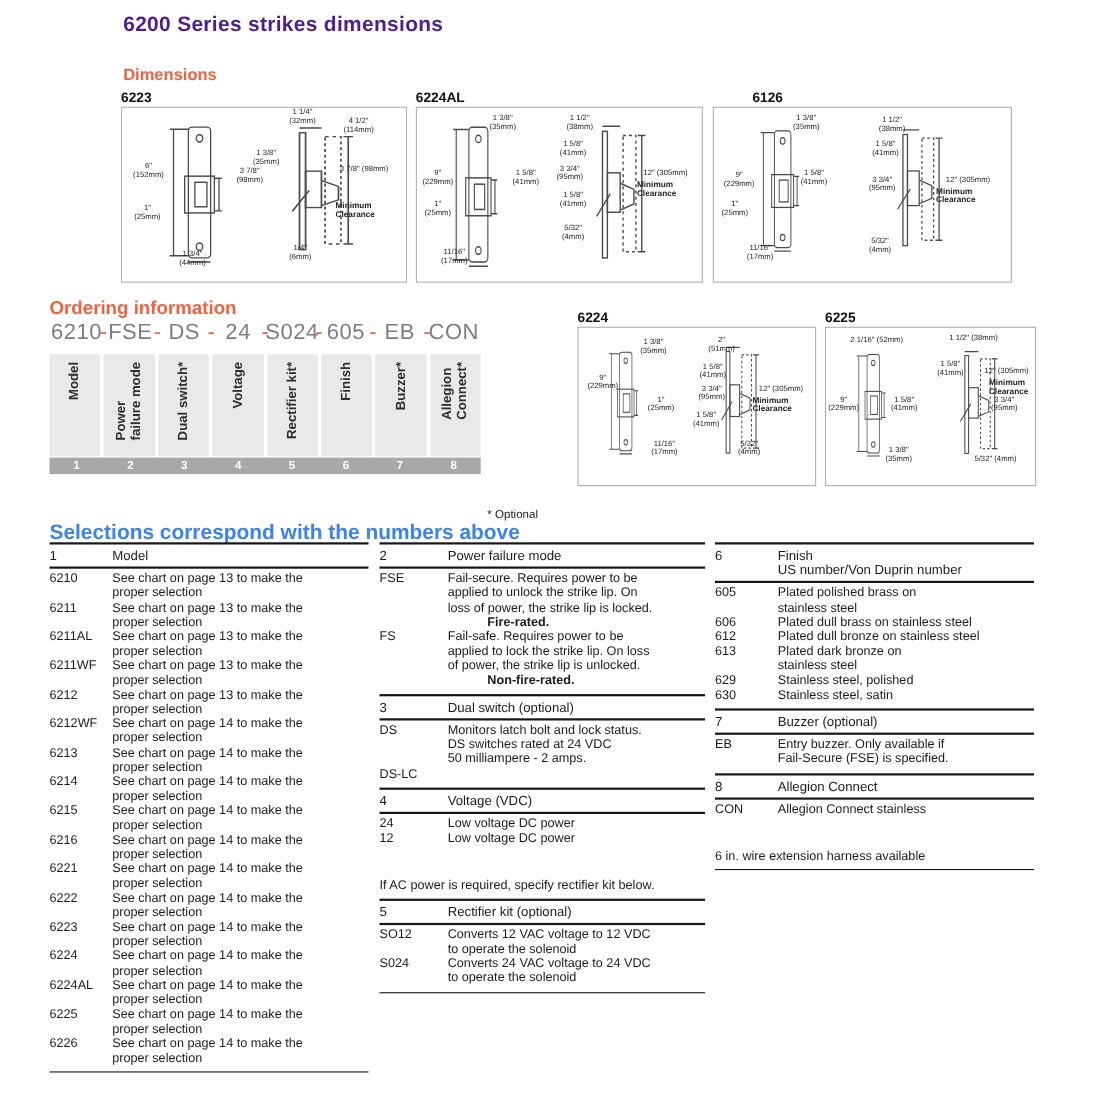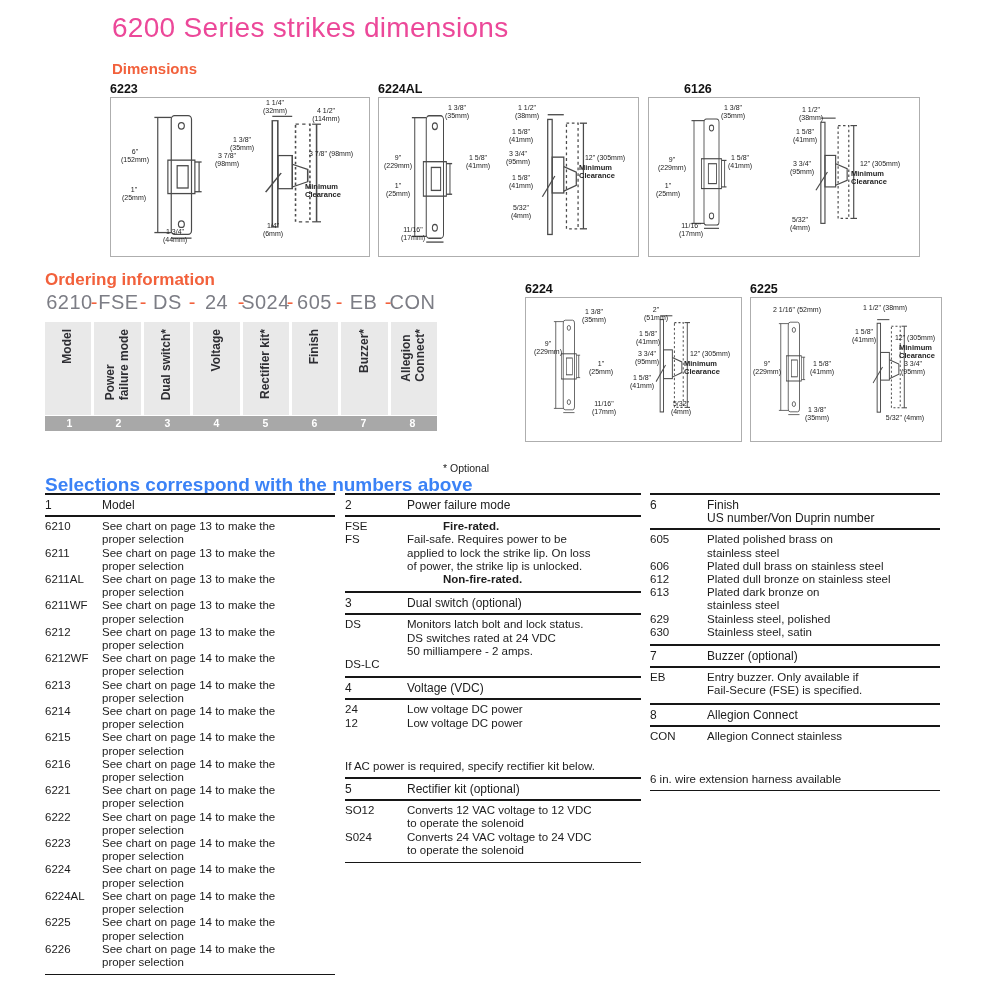--- a/index.html
+++ b/index.html
@@ -1,18 +1,18 @@
 <!DOCTYPE html>
 <html><head>
 <meta charset="utf-8">
 <style>
   html,body{margin:0;padding:0;background:#fff;}
   body{width:1000px;height:1000px;position:relative;font-family:"Liberation Sans",sans-serif;color:#1a1a1a;overflow:hidden;}
   .abs{position:absolute;}
-  .page-title{left:112px;top:12px;font-size:28px;color:#ec4899;font-weight:400;letter-spacing:.3px;}
+  .page-title{left:112px;top:12px;font-size:19px;color:#4c1d95;font-weight:700;letter-spacing:.3px;}
   .sec-heading{font-weight:700;color:#f2613c;}
   .dims-heading{left:112px;top:60px;font-size:15px;}
   .ord-heading{left:45px;top:270px;font-size:17px;}
   .box-label{font-size:12.5px;font-weight:700;color:#111;}
   .dbox{border:1px solid #aeaeae;background:#fff;}
   .dl{position:absolute;font-size:7px;line-height:8px;text-align:center;color:#222;white-space:pre;}
   .dl.bold{font-weight:700;text-align:left;font-size:7.5px;}
   .fv,.sv{position:absolute;}
   
   .ocode{left:45px;top:291px;width:392px;height:26px;display:grid;grid-template-columns:repeat(8,1fr);}
@@ -497,21 +497,24 @@
 
 <div class="abs sel col2" style="left:345px;top:493px;width:296px;">
   <div class="shead">
     <span class="n">2</span>
     <span class="t">Power failure mode</span>
   </div>
   <div class="srows">
 
       <div class="srow">
         <span class="c">FSE</span>
-        <span class="d"><strong>Fire-rated.</strong></span>
+        <span class="d"><span>Fail-secure. Requires power to be
+applied to unlock the strike lip. On
+loss of power, the strike lip is locked.
+</span><strong>Fire-rated.</strong></span>
       </div>
 
       <div class="srow">
         <span class="c">FS</span>
         <span class="d"><span>Fail-safe. Requires power to be
 applied to lock the strike lip. On loss
 of power, the strike lip is unlocked.
 </span><strong>Non-fire-rated.</strong></span>
       </div>
     </div>

